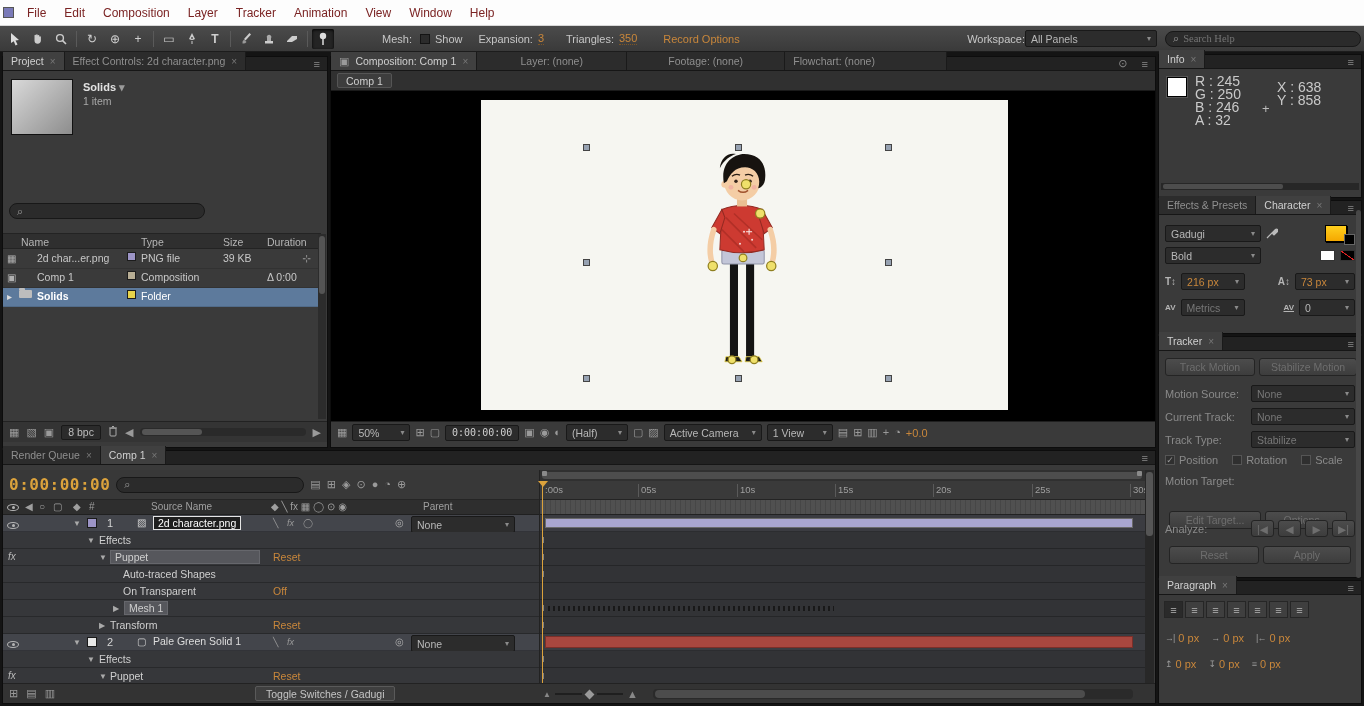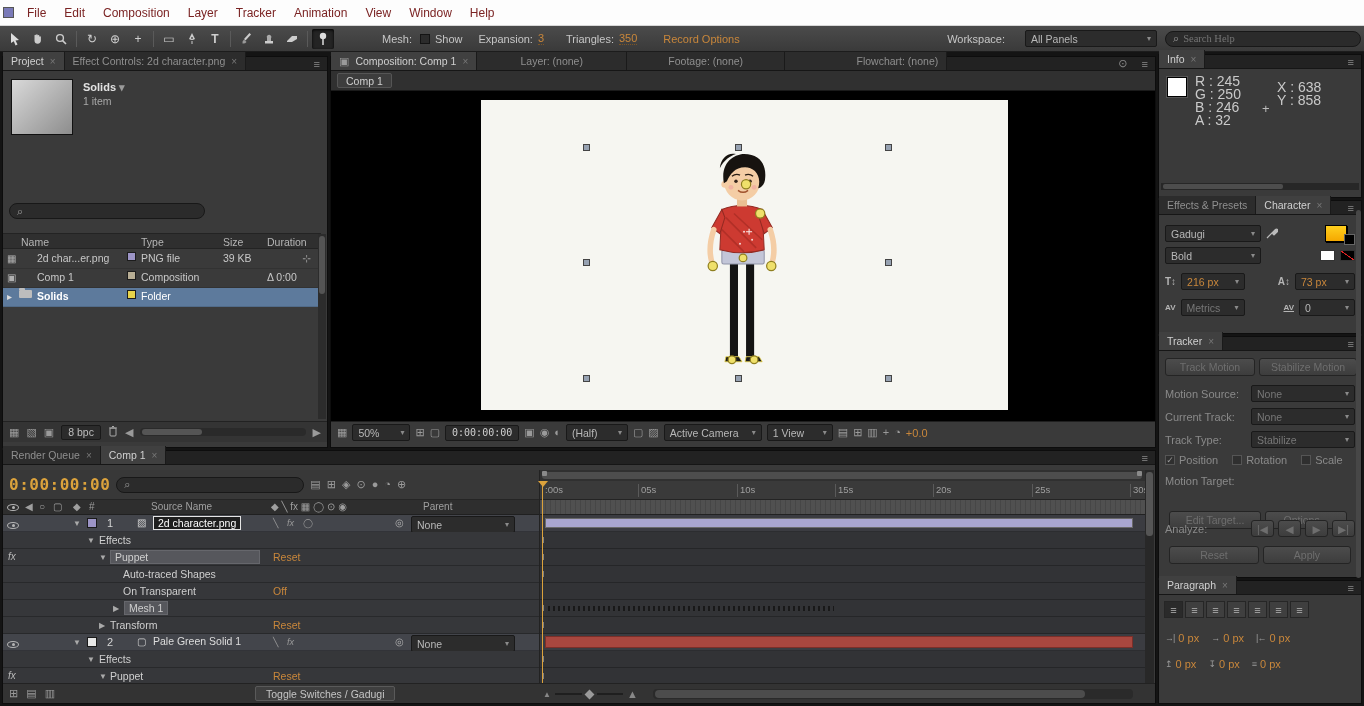--- a/index.html
+++ b/index.html
@@ -242,21 +242,21 @@
     <span class="tb-label" style="margin-left:48px">Mesh:</span>
     <span class="checkbox"></span>
     <span class="tb-label" style="margin-left:5px">Show</span>
     <span class="tb-label" style="margin-left:16px">Expansion:</span>
     <span class="tb-hot">3</span>
     <span class="tb-label" style="margin-left:22px">Triangles:</span>
     <span class="tb-hot">350</span>
     <span class="tb-label orange" style="margin-left:26px">Record Options</span>
     <span class="grow" style="flex:1"></span>
     <span class="tb-label">Workspace:</span>
-    <span class="dd" style="width:132px;margin-left:20px">
+    <span class="dd" style="width:132px;margin-left:0">
         <span>All Panels</span>
         <span class="car">▾</span>
       </span>
     <div class="search" style="width:196px;margin:0 3px 0 8px">
       <span class="gi">⌕</span>
       <input placeholder="Search Help" style="">
     </div>
   </div>
 
   <div class="panel project-panel">
@@ -339,21 +339,21 @@
           <span class="gi">▣</span>
           <span>Composition: Comp 1</span>
           <span class="x">×</span>
         </div>
       <div class="tab" style="width:150px;justify-content:center">
           <span>Layer: (none)</span>
         </div>
       <div class="tab" style="width:158px;justify-content:center">
           <span>Footage: (none)</span>
         </div>
-      <div class="tab" style="width:162px;justify-content:flex-end">
+      <div class="tab" style="width:162px;justify-content:flex-start">
           <span>Flowchart: (none)</span>
         </div>
       <span class="panelmenu">⊙</span>
       <span class="panelmenu" style="margin-left:0">≡</span>
     </div>
     <div class="crumbbar">
       <span class="crumb">Comp 1</span>
     </div>
     <div class="viewport">
       <div class="compwhite">

